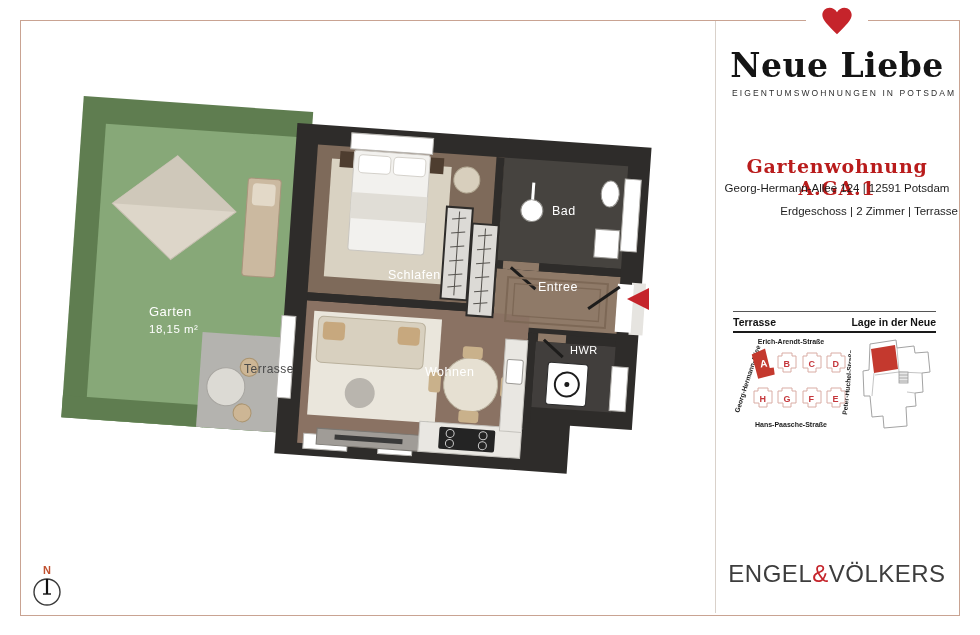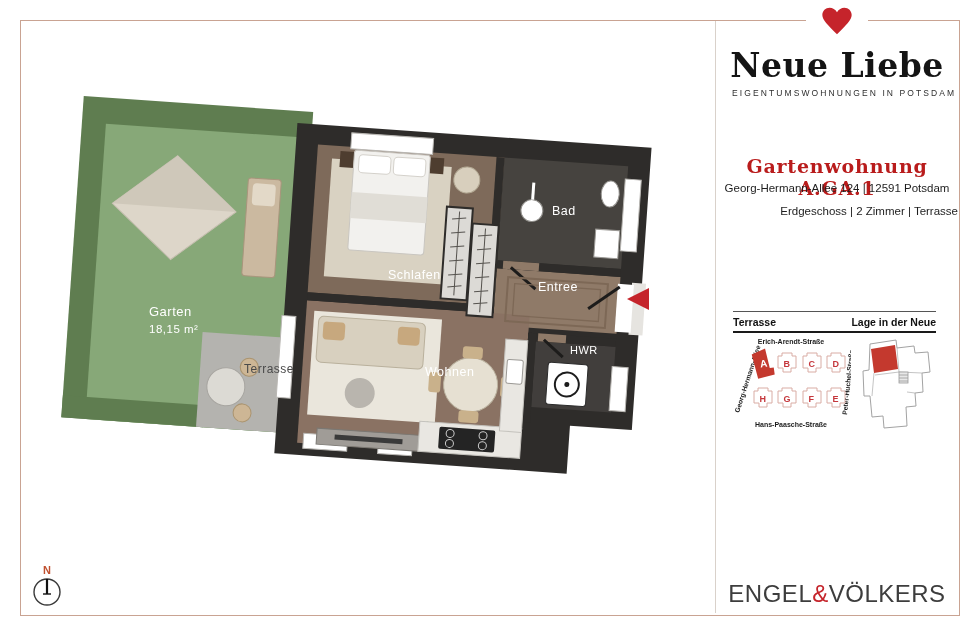--- a/index.html
+++ b/index.html
@@ -16,21 +16,21 @@
       font-size:8.5px;letter-spacing:2.1px;color:#2e2e2e;}
   #unit-title{left:716px;top:155px;width:242px;text-align:center;
       font-family:"DejaVu Serif",serif;font-weight:700;font-size:19px;color:#b91c1c;letter-spacing:.8px;}
   #unit-address{left:716px;top:182px;width:242px;text-align:center;font-size:11.5px;color:#1d1d1d;}
   #unit-details{left:716px;top:205px;width:242px;text-align:right;font-size:11.5px;color:#1d1d1d;}
   #siteplan-box{left:733px;top:311px;width:203px;}
   #siteplan-head{display:flex;justify-content:space-between;border-top:1px solid #555;
       border-bottom:2px solid #1a1a1a;padding:4px 0 3px 0;}
   #siteplan-head span{font-size:10.5px;font-weight:bold;color:#111;}
   #ev-logo{left:716px;top:560px;width:242px;text-align:center;font-size:24px;
-      letter-spacing:.5px;color:#3d3d3d;margin-top:20px;}
+      letter-spacing:.5px;color:#3d3d3d;}
   #ev-logo .amp{color:#c5242b;}
   svg text{font-family:"Liberation Sans",sans-serif;}
 </style>
 </head>
 <body>
 
 <div id="page">
 
   <div id="frame" class="abs"></div>
   <div id="divider" class="abs"></div>

